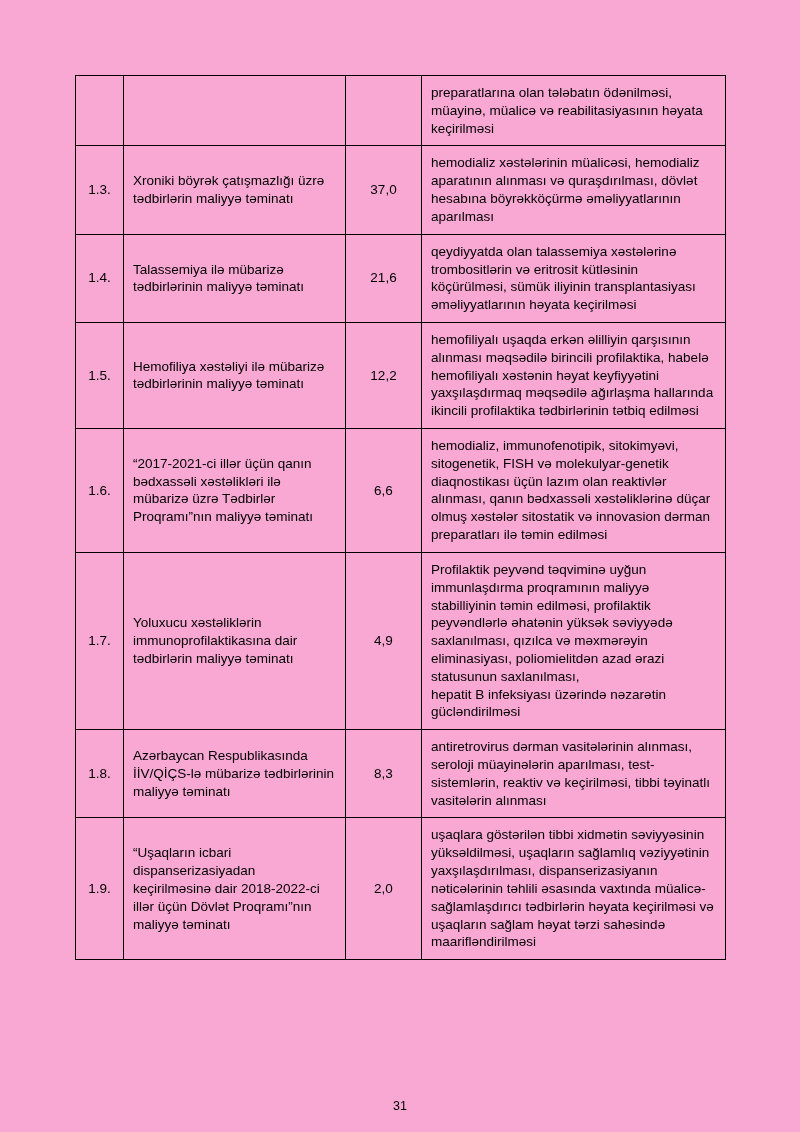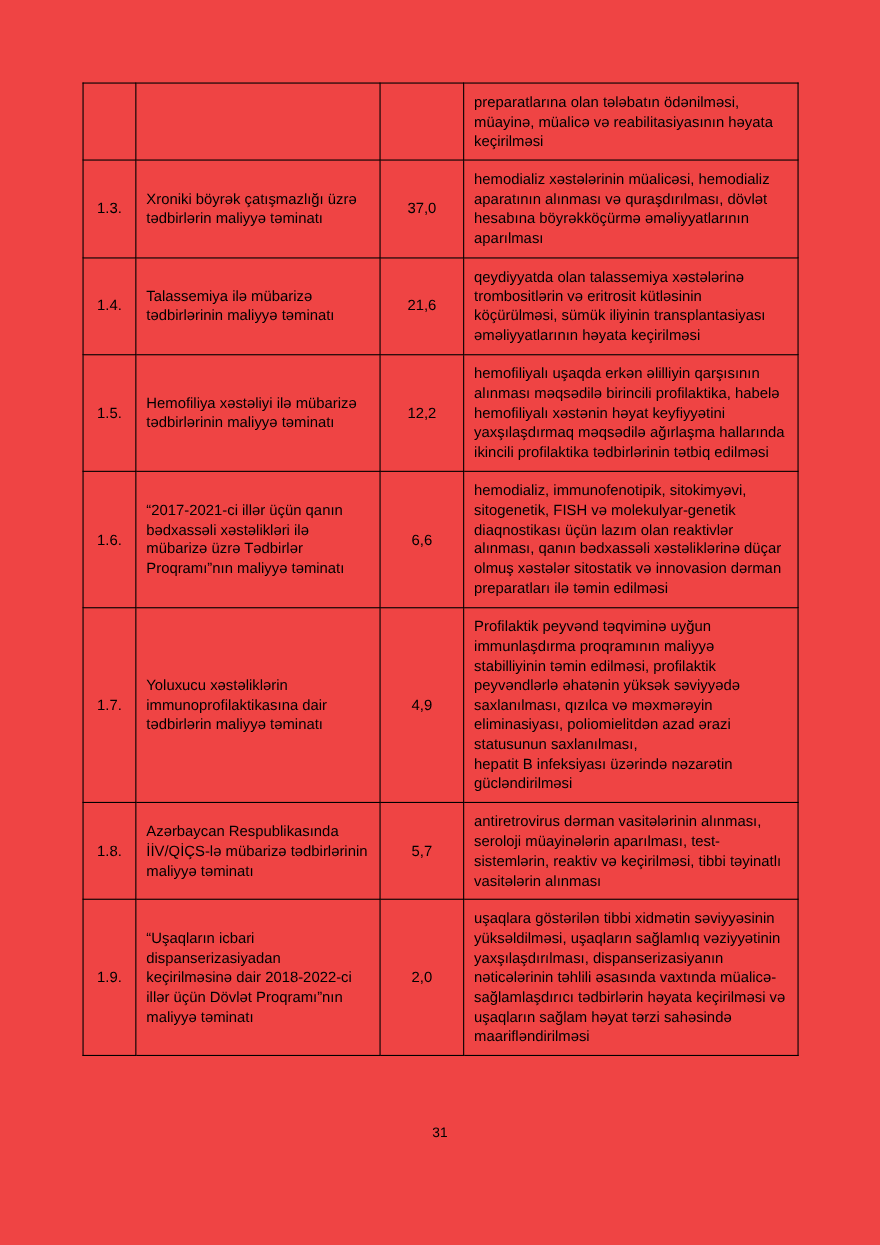--- a/index.html
+++ b/index.html
@@ -8,21 +8,21 @@
     width: 800px;
     height: 1132px;
     font-family: "Liberation Sans", sans-serif;
     color: #000000;
     position: relative;
   }
   .page {
     position: relative;
     width: 800px;
     height: 1132px;
-    background: #ef4444;
+    background: #f9a8d4;
     overflow: hidden;
   }
   table.main-table {
     position: absolute;
     left: 75px;
     top: 75px;
     width: 650px;
     border-collapse: collapse;
     table-layout: fixed;
   }
@@ -35,21 +35,21 @@
   }
   td.col-num   { width: 48px;  text-align: center; padding-left: 4px; padding-right: 4px; }
   td.col-name  { width: 222px; text-align: left; }
   td.col-amt   { width: 76px;  text-align: center; }
   td.col-desc  { width: 304px; text-align: left; white-space: pre-line; }
   tr.cont-row td.col-desc { vertical-align: top; }
   .page-number {
     position: absolute;
     left: 0;
     width: 800px;
-    top: 1023px;
+    top: 1099px;
     text-align: center;
     font-size: 12.5px;
   }
 </style>
 </head>
 <body>
 
 <div class="page">
 
   <table class="main-table">
@@ -87,21 +87,21 @@
       <tr>
         <td class="col-num">1.7.</td>
         <td class="col-name">Yoluxucu xəstəliklərin immunoprofilaktikasına dair tədbirlərin maliyyə təminatı</td>
         <td class="col-amt">4,9</td>
         <td class="col-desc">Profilaktik peyvənd təqviminə uyğun immunlaşdırma proqramının maliyyə stabilliyinin təmin edilməsi, profilaktik peyvəndlərlə əhatənin yüksək səviyyədə saxlanılması, qızılca və məxmərəyin eliminasiyası, poliomielitdən azad ərazi statusunun saxlanılması,
 hepatit B infeksiyası üzərində nəzarətin gücləndirilməsi</td>
       </tr>
       <tr>
         <td class="col-num">1.8.</td>
         <td class="col-name">Azərbaycan Respublikasında İİV/QİÇS-lə mübarizə tədbirlərinin maliyyə təminatı</td>
-        <td class="col-amt">5,7</td>
+        <td class="col-amt">8,3</td>
         <td class="col-desc">antiretrovirus dərman vasitələrinin alınması, seroloji müayinələrin aparılması, test-sistemlərin, reaktiv və keçirilməsi, tibbi təyinatlı vasitələrin alınması</td>
       </tr>
       <tr>
         <td class="col-num">1.9.</td>
         <td class="col-name">“Uşaqların icbari dispanserizasiyadan keçirilməsinə dair 2018-2022-ci illər üçün Dövlət Proqramı”nın maliyyə təminatı</td>
         <td class="col-amt">2,0</td>
         <td class="col-desc">uşaqlara göstərilən tibbi xidmətin səviyyəsinin yüksəldilməsi, uşaqların sağlamlıq vəziyyətinin yaxşılaşdırılması, dispanserizasiyanın nəticələrinin təhlili əsasında vaxtında müalicə-sağlamlaşdırıcı tədbirlərin həyata keçirilməsi və uşaqların sağlam həyat tərzi sahəsində maarifləndirilməsi</td>
       </tr>
     </tbody>
   </table>

